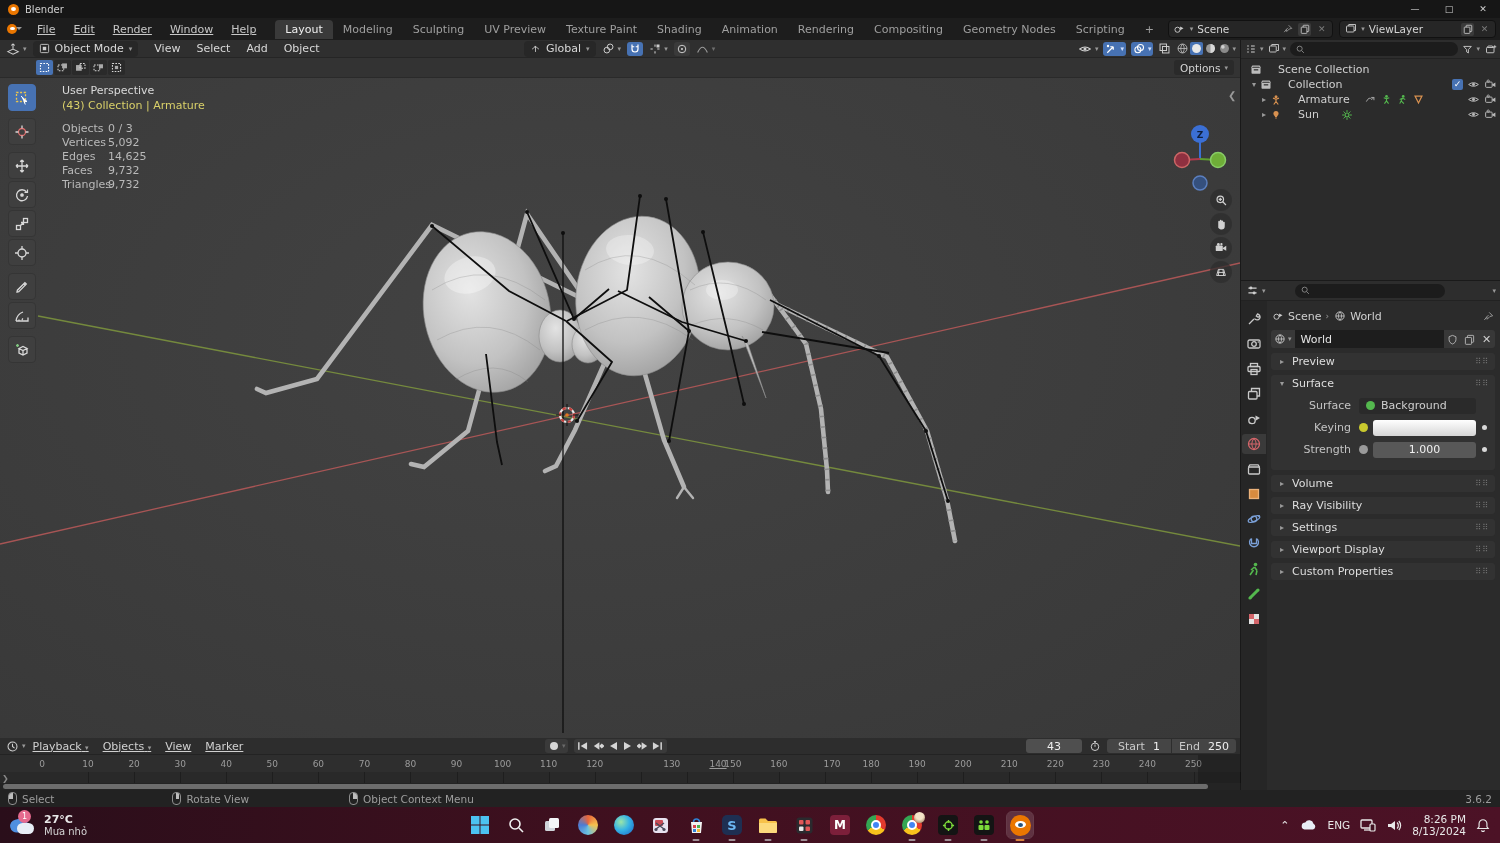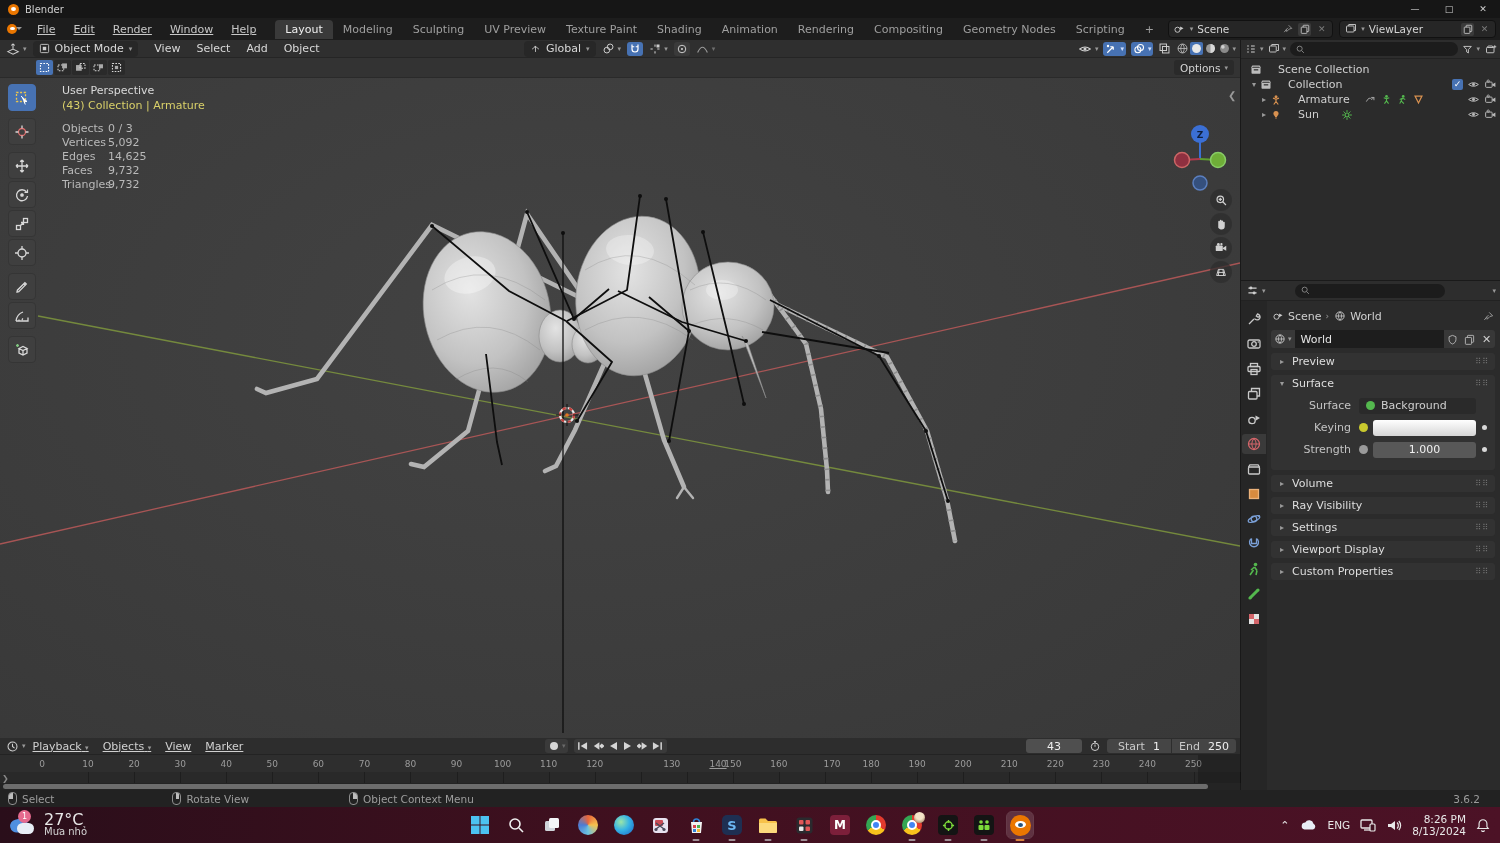--- a/index.html
+++ b/index.html
@@ -101,32 +101,32 @@
   #tl-track{position:absolute;left:0;top:34px;width:1240px;height:11px;background:#292929;}
   #tl-darkend{position:absolute;top:17px;height:28px;background:rgba(0,0,0,.22);}
   .tick-label{position:absolute;top:4px;transform:translateX(-50%);}
   #tl-scroll{position:absolute;left:0;top:45px;width:1240px;height:7px;background:#242424;}
   #tl-scroll .thumb{position:absolute;left:3px;top:1px;width:1205px;height:5px;border-radius:3px;background:#6d6d6d;}
   #tl-expander{position:absolute;left:2px;top:36px;color:#888;font-size:8px;}
 
   
   #statusbar{position:absolute;left:0;top:790px;width:1500px;height:17px;background:#222222;display:flex;align-items:center;font-size:10.5px;color:#9d9d9d;}
   .hint{display:flex;align-items:center;gap:5px;}
-  #statusbar .ver{margin-left:auto;margin-right:20px;color:#9d9d9d;}
+  #statusbar .ver{margin-left:auto;margin-right:8px;color:#9d9d9d;}
   .mouseic{width:9px;height:13px;border:1px solid #8f8f8f;border-radius:4px;position:relative;overflow:hidden;}
   .mouseic i{position:absolute;background:#bdbdbd;}
 
   
   #taskbar{position:absolute;left:0;top:807px;width:1500px;height:36px;background:linear-gradient(90deg,#2a0e1a 0%,#40101f 42%,#4c1226 100%);display:flex;align-items:center;color:#e8e8e8;}
   #weather{display:flex;align-items:center;gap:8px;margin-left:10px;}
   #weather .wic{position:relative;width:26px;height:22px;}
   #weather .cloudA{position:absolute;left:0;top:5px;width:18px;height:13px;border-radius:7px;background:#4f8fe0;transform:rotate(-12deg);}
   #weather .cloudB{position:absolute;left:7px;top:9px;width:17px;height:11px;border-radius:6px;background:#e8eef6;}
   #weather .badge{position:absolute;left:8px;top:-4px;min-width:13px;height:13px;border-radius:7px;background:#e56a8e;color:#fff;font-size:8px;display:flex;align-items:center;justify-content:center;padding:0 2px;}
-  #weather .wtxt{font-size:16px;line-height:13px;}
+  #weather .wtxt{font-size:11px;line-height:13px;font-weight:bold;}
   #weather .cond{font-size:10px;color:#d4d4d4;}
   #apps{position:absolute;left:50%;transform:translateX(-50%);display:flex;gap:10px;align-items:center;height:36px;}
   .app{width:26px;height:26px;border-radius:5px;display:flex;align-items:center;justify-content:center;position:relative;}
   .app.active{background:rgba(255,255,255,.14);outline:1px solid rgba(255,255,255,.18);}
   .app .dash{position:absolute;bottom:-3px;left:50%;transform:translateX(-50%);width:7px;height:2.5px;border-radius:2px;background:#9f8f96;}
   .app.active .dash{background:#d8823c;width:9px;}
   #tray{margin-left:auto;display:flex;align-items:center;gap:10px;margin-right:10px;}
   #tray .dt{text-align:right;font-size:10.5px;line-height:12px;}
   .trayglyph{color:#e8e8e8;font-size:11px;}
   svg{display:block;}

